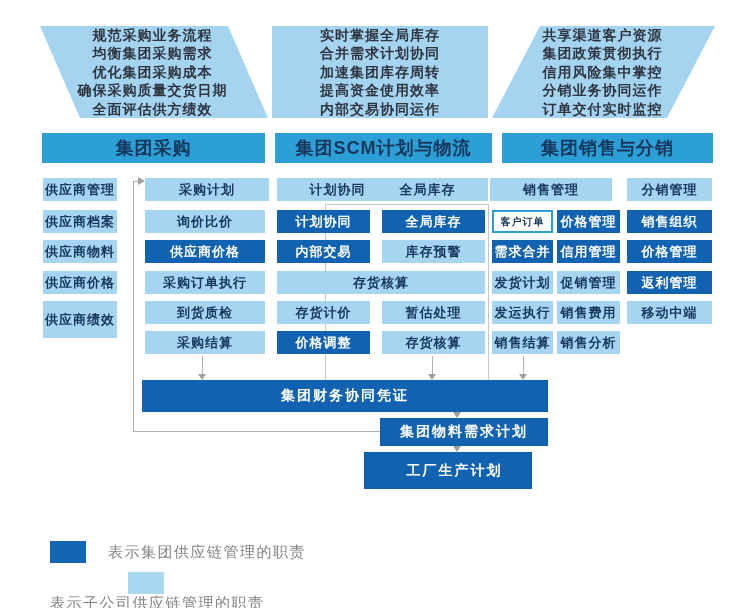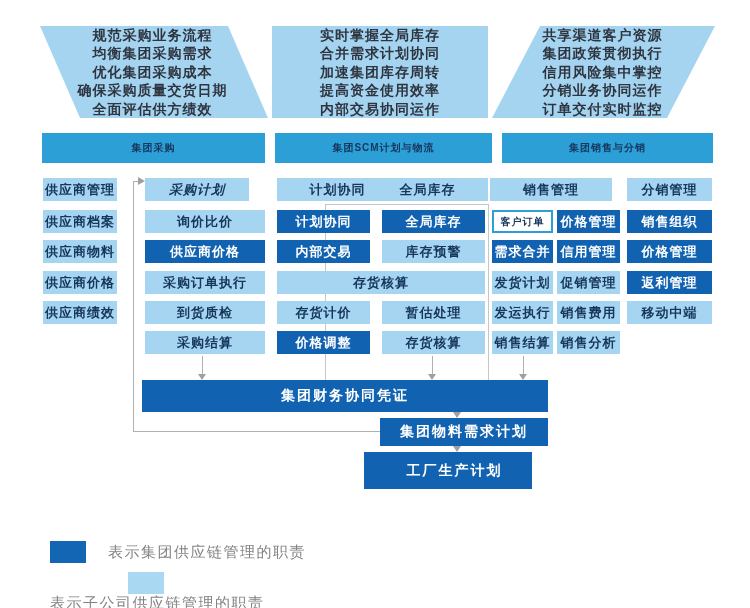--- a/index.html
+++ b/index.html
@@ -14,21 +14,21 @@
     color:#2e3540;line-height:18.5px;letter-spacing:1px;
   }
   #benefit-0{left:35px;top:26px;width:235px;height:92px;clip-path:polygon(5px 0,193px 0,233px 100%,45px 100%);}
   #benefit-1{left:272px;top:26px;width:216px;height:92px;}
   #benefit-2{left:485px;top:26px;width:235px;height:92px;clip-path:polygon(55px 0,230px 0,182px 100%,7px 100%);}
   
   .node{
     position:absolute;box-sizing:border-box;display:flex;align-items:center;
     justify-content:center;z-index:2;letter-spacing:1px;white-space:nowrap;
   }
-  .bar{background:#2b9fd6;color:#16365c;font-weight:bold;font-size:10px;}
+  .bar{background:#2b9fd6;color:#16365c;font-weight:bold;font-size:18px;}
   .light{background:#a6d5f1;color:#16365c;font-weight:bold;font-size:13px;}
   .dark{background:#1163b1;color:#ffffff;font-weight:bold;font-size:13px;}
   .white{background:#ffffff;border:2px solid #2b9fd6;color:#16365c;font-weight:bold;font-size:10px;}
   .darklg{background:#1163b1;color:#ffffff;font-weight:bold;font-size:14px;letter-spacing:2px;}
   .lbl2{margin-left:34px;}
   
   .vl{position:absolute;width:1px;background:#b0b0b0;z-index:1;}
   .hl{position:absolute;height:1px;background:#b0b0b0;z-index:1;}
   .ah-down{position:absolute;width:0;height:0;border-left:4px solid transparent;
     border-right:4px solid transparent;border-top:6px solid #a0a0a0;z-index:1;}
@@ -114,24 +114,24 @@
     </div>
     <div class="node light" style="left: 43px; top: 210px; width: 74px; height: 23px;">
       <span>供应商档案</span>
     </div>
     <div class="node light" style="left: 43px; top: 240px; width: 74px; height: 23px;">
       <span>供应商物料</span>
     </div>
     <div class="node light" style="left: 43px; top: 271px; width: 74px; height: 23px;">
       <span>供应商价格</span>
     </div>
-    <div class="node light" style="left: 43px; top: 301px; width: 74px; height: 23px;">
+    <div class="node light" style="left: 43px; top: 301px; width: 74px; height: 37px;">
       <span>供应商绩效</span>
     </div>
-    <div class="node light" style="left: 145px; top: 178px; width: 104px; height: 23px; font-style: italic;">
+    <div class="node light" style="left: 145px; top: 178px; width: 124px; height: 23px;">
       <span>采购计划</span>
     </div>
     <div class="node light" style="left: 145px; top: 210px; width: 120px; height: 23px;">
       <span>询价比价</span>
     </div>
     <div class="node dark" style="left: 145px; top: 240px; width: 120px; height: 23px;">
       <span>供应商价格</span>
     </div>
     <div class="node light" style="left: 145px; top: 271px; width: 120px; height: 23px;">
       <span>采购订单执行</span>

